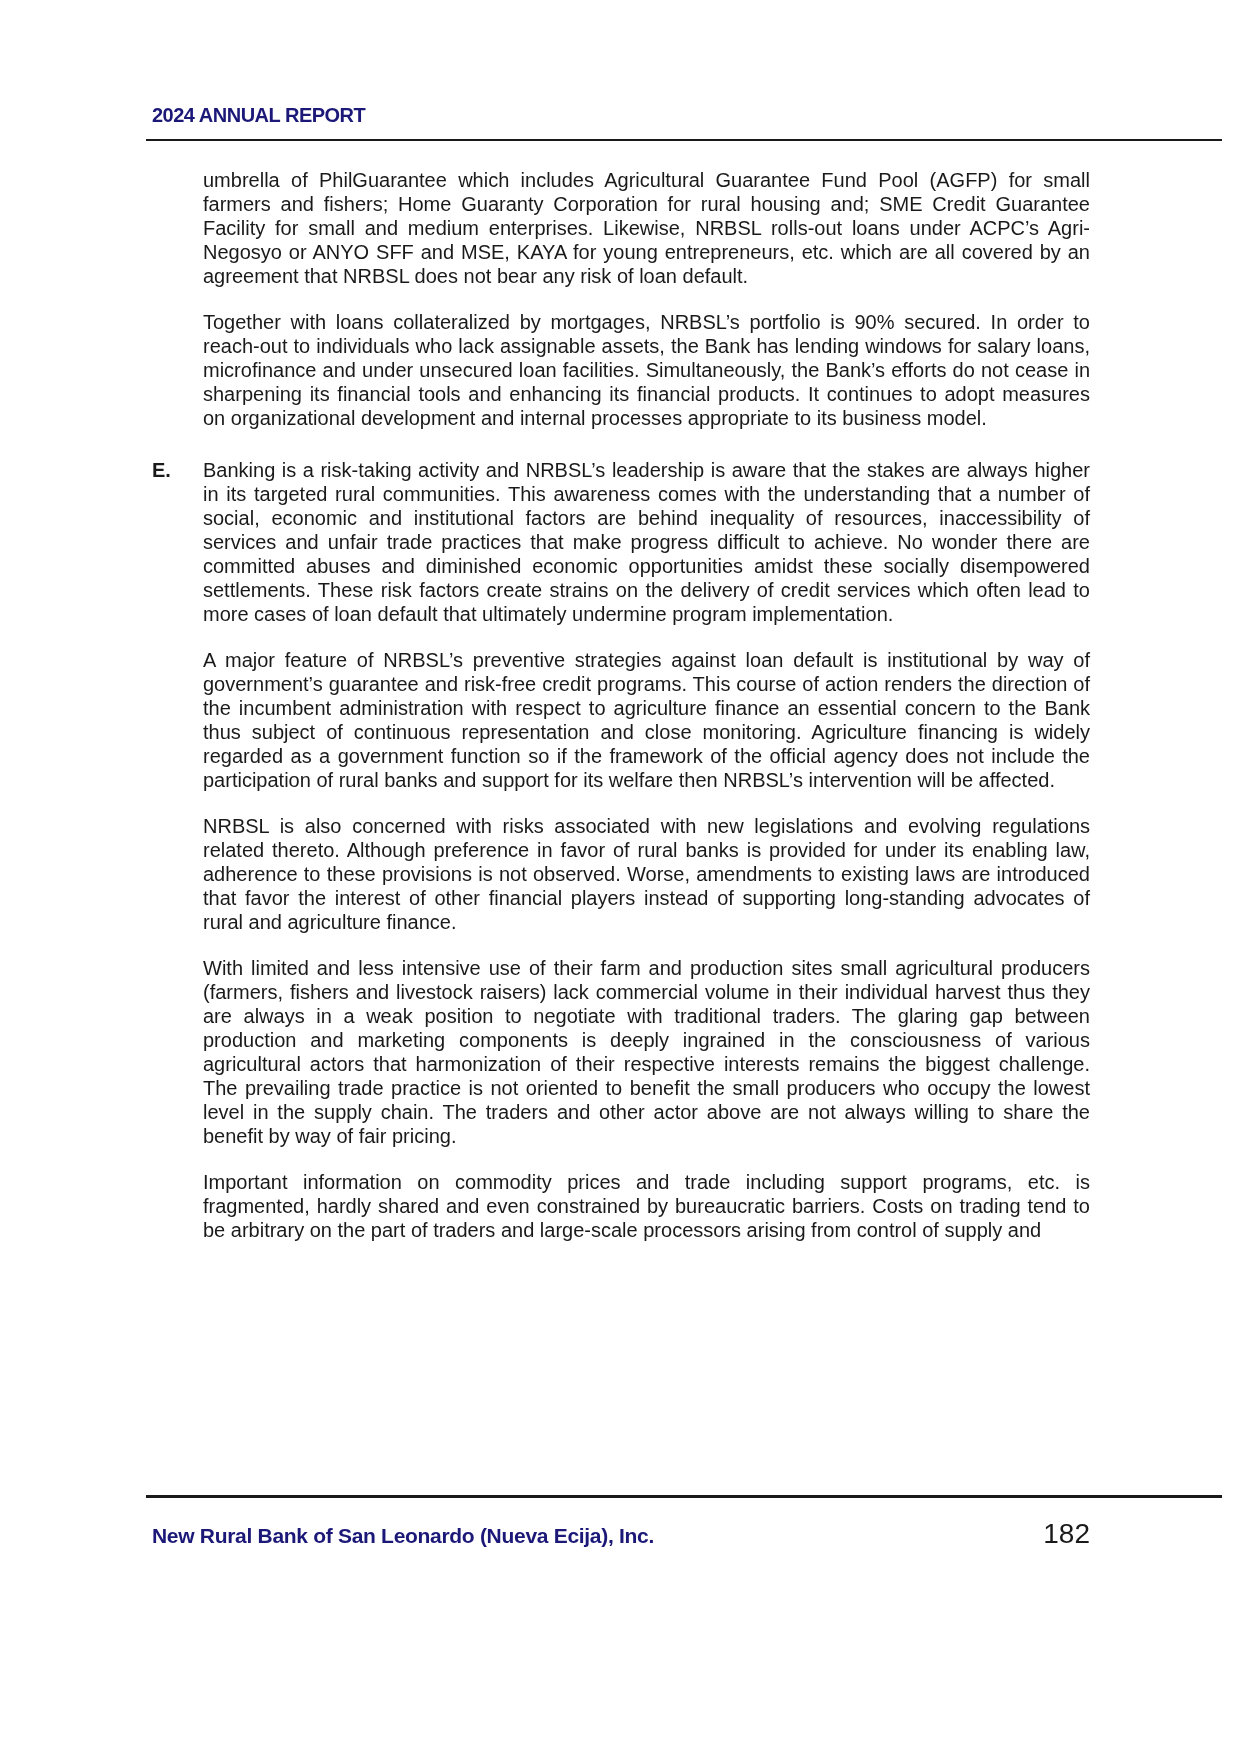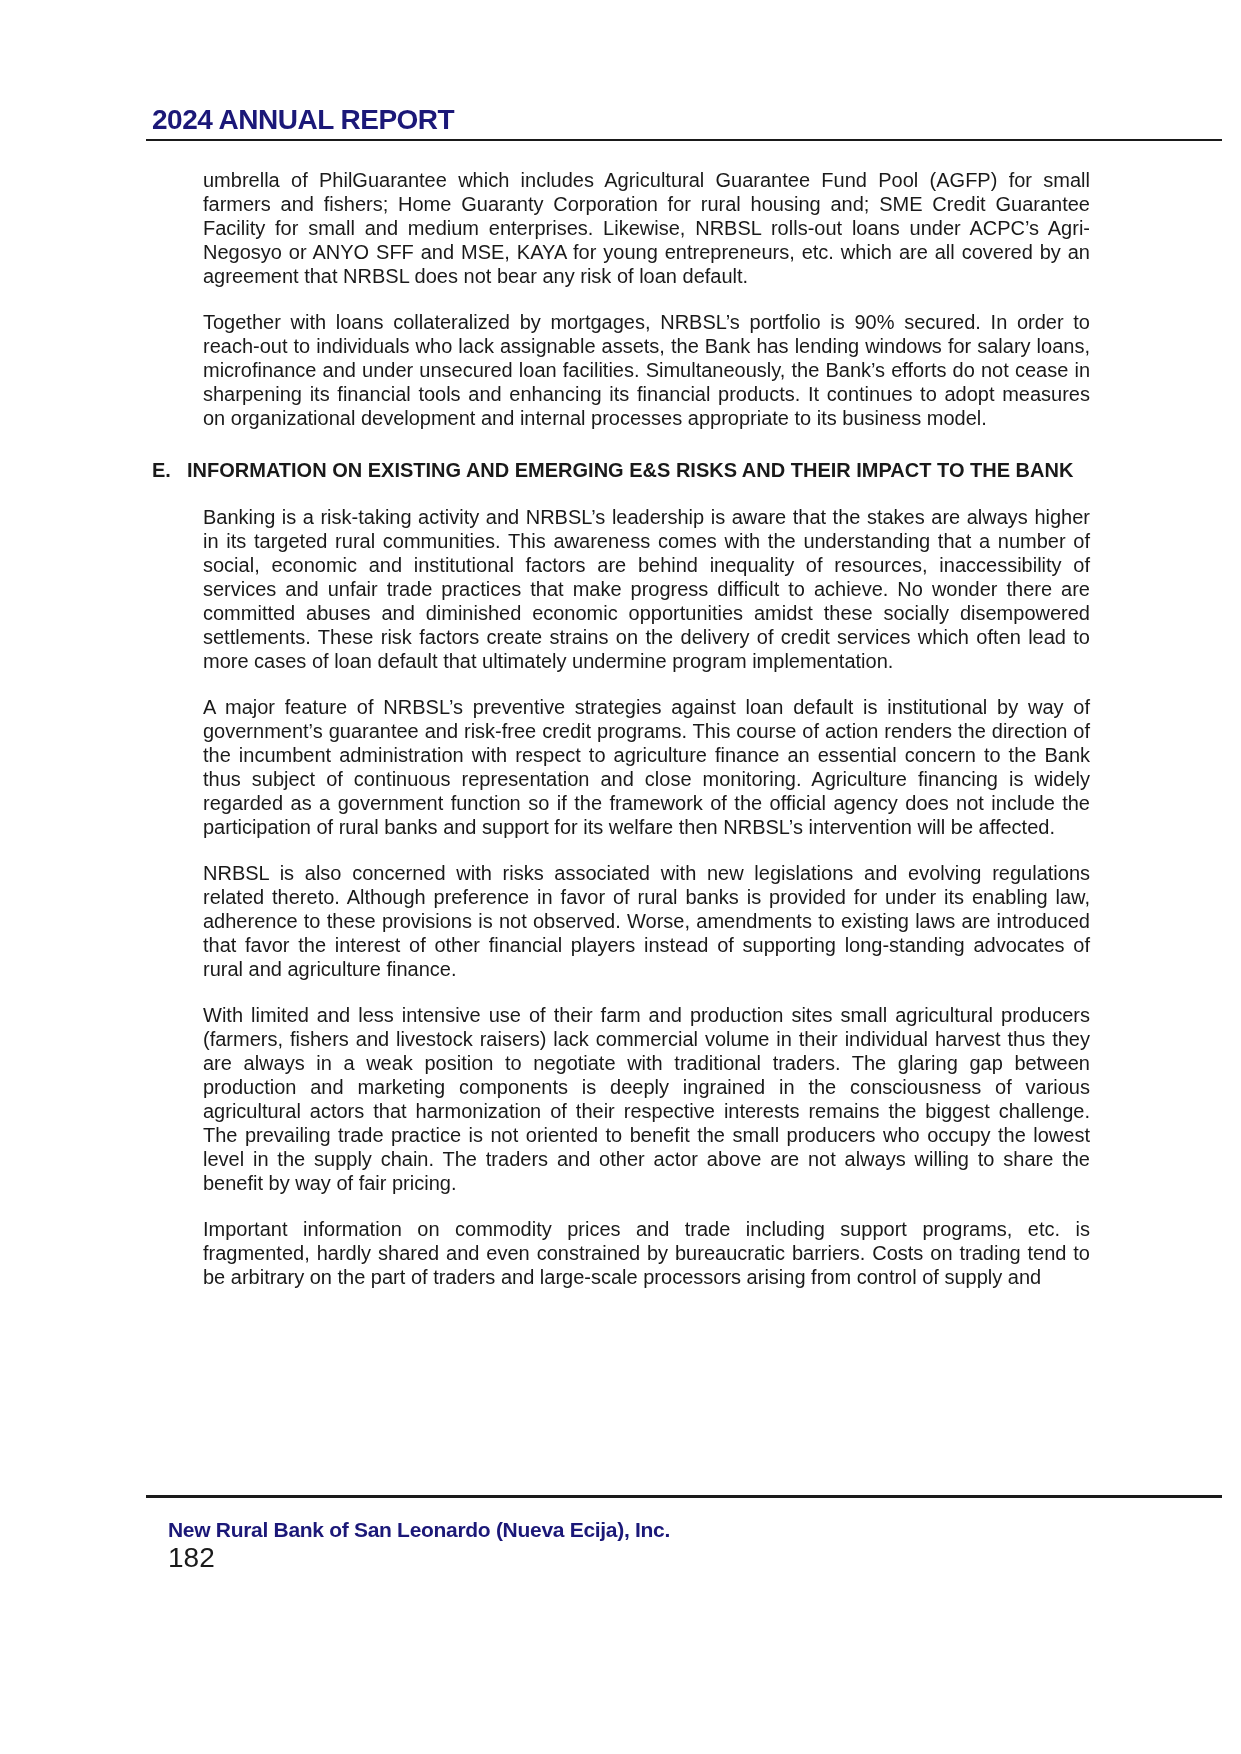--- a/index.html
+++ b/index.html
@@ -13,21 +13,21 @@
     height: 1754px;
     background: #ffffff;
     font-family: "Liberation Sans", sans-serif;
     color: var(--text, #1a1a1a);
     overflow: hidden;
   }
   .header-title {
     position: absolute;
     left: 152px;
     top: 104px;
-    font-size: 28px;
+    font-size: 20px;
     font-weight: bold;
     letter-spacing: -0.5px;
     color: var(--navy, #1b1878);
     white-space: nowrap;
   }
   .rule {
     position: absolute;
     left: 146px;
     width: 1076px;
     background: var(--rule, #1a1a1a);
@@ -58,27 +58,26 @@
     position: absolute;
     left: -35px;
     top: 0;
   }
   .subheading {
     text-decoration: underline;
     text-underline-offset: 3px;
   }
   .footer-row {
     position: absolute;
-    left: 168px;
+    left: 152px;
     top: 1518px;
     width: 938px;
     display: flex;
     justify-content: space-between;
     align-items: baseline;
-    flex-direction: column;
   }
   .footer-bank {
     font-size: 21px;
     font-weight: bold;
     color: var(--navy, #1b1878);
     letter-spacing: -0.3px;
   }
   .footer-page-number {
     font-size: 28px;
     color: var(--text, #1a1a1a);
@@ -95,21 +94,20 @@
   <div class="rule header-rule"></div>
 
   <div class="content">
 
     <p>umbrella of PhilGuarantee which includes Agricultural Guarantee Fund Pool (AGFP) for small farmers and fishers; Home Guaranty Corporation for rural housing and; SME Credit Guarantee Facility for small and medium enterprises. Likewise, NRBSL rolls-out loans under ACPC’s Agri-Negosyo or ANYO SFF and MSE, KAYA for young entrepreneurs, etc. which are all covered by an agreement that NRBSL does not bear any risk of loan default.</p>
 
     <p>Together with loans collateralized by mortgages, NRBSL’s portfolio is 90% secured. In order to reach-out to individuals who lack assignable assets, the Bank has lending windows for salary loans, microfinance and under unsecured loan facilities. Simultaneously, the Bank’s efforts do not cease in sharpening its financial tools and enhancing its financial products. It continues to adopt measures on organizational development and internal processes appropriate to its business model.</p>
 
     <div class="section-heading">
       <span class="section-label">E.</span>
-      <span>INFORMATION ON EXISTING AND EMERGING E&amp;S RISKS AND THEIR IMPACT TO THE BANK</span>
     </div>
 
     <p>Banking is a risk-taking activity and NRBSL’s leadership is aware that the stakes are always higher in its targeted rural communities.  This awareness comes with the understanding that a number of social, economic and institutional factors are behind inequality of resources, inaccessibility of services and unfair trade practices that make progress difficult to achieve. No wonder there are committed abuses and diminished economic opportunities amidst these socially disempowered settlements. These risk factors create strains on the delivery of credit services which often lead to more cases of loan default that ultimately undermine program implementation.</p>
 
     <p>A major feature of NRBSL’s preventive strategies against loan default is institutional by way of government’s guarantee and risk-free credit programs. This course of action renders the direction of the incumbent administration with respect to agriculture finance an essential concern to the Bank thus subject of continuous representation and close monitoring. Agriculture financing is widely regarded as a government function so if the framework of the official agency does not include the participation of rural banks and support for its welfare then NRBSL’s intervention will be affected.</p>
 
     <p>NRBSL is also concerned with risks associated with new legislations and evolving regulations related thereto. Although preference in favor of rural banks is provided for under its enabling law, adherence to these provisions is not observed. Worse, amendments to existing laws are introduced that favor the interest of other financial players instead of supporting long-standing advocates of rural and agriculture finance.</p>
 
 
     <p>With limited and less intensive use of their farm and production sites small agricultural producers (farmers, fishers and livestock raisers) lack commercial volume in their individual harvest thus they are always in a weak position to negotiate with traditional traders. The glaring gap between production and marketing components is deeply ingrained in the consciousness of various agricultural actors that harmonization of their respective interests remains the biggest challenge. The prevailing trade practice is not oriented to benefit the small producers who occupy the lowest level in the supply chain. The traders and other actor above are not always willing to share the benefit by way of fair pricing.</p>

